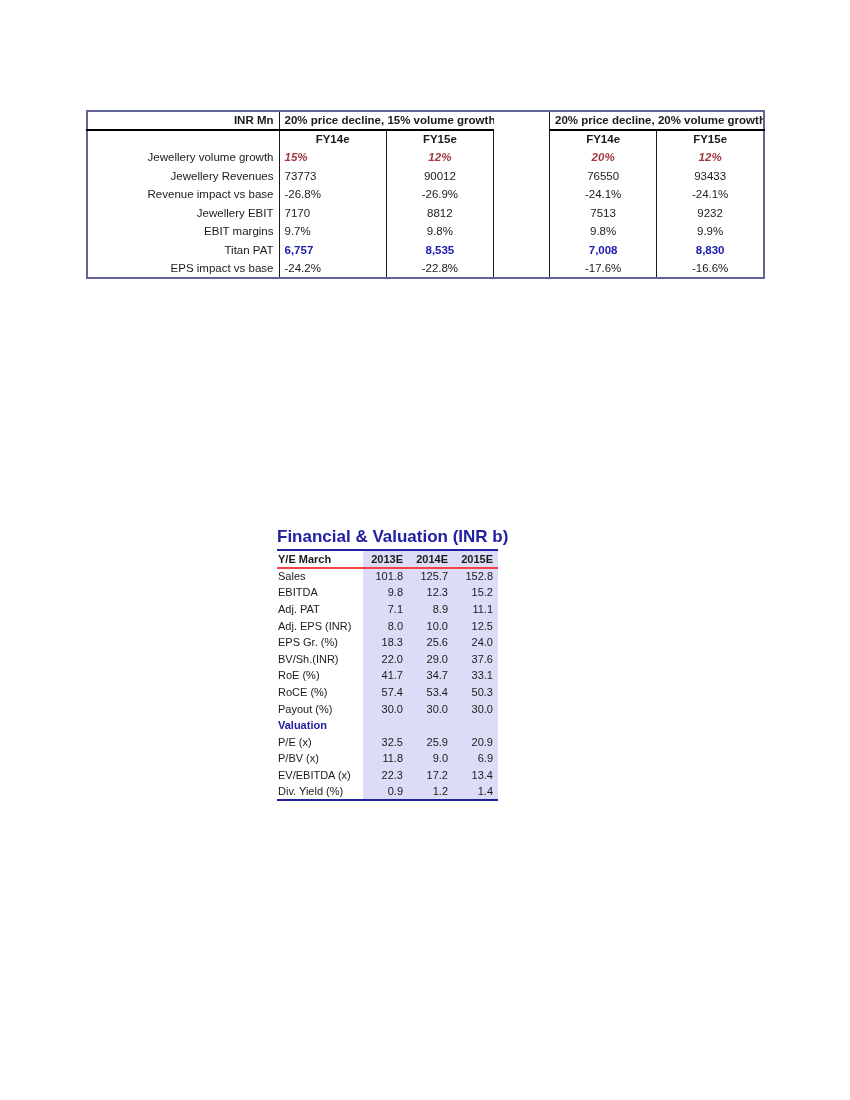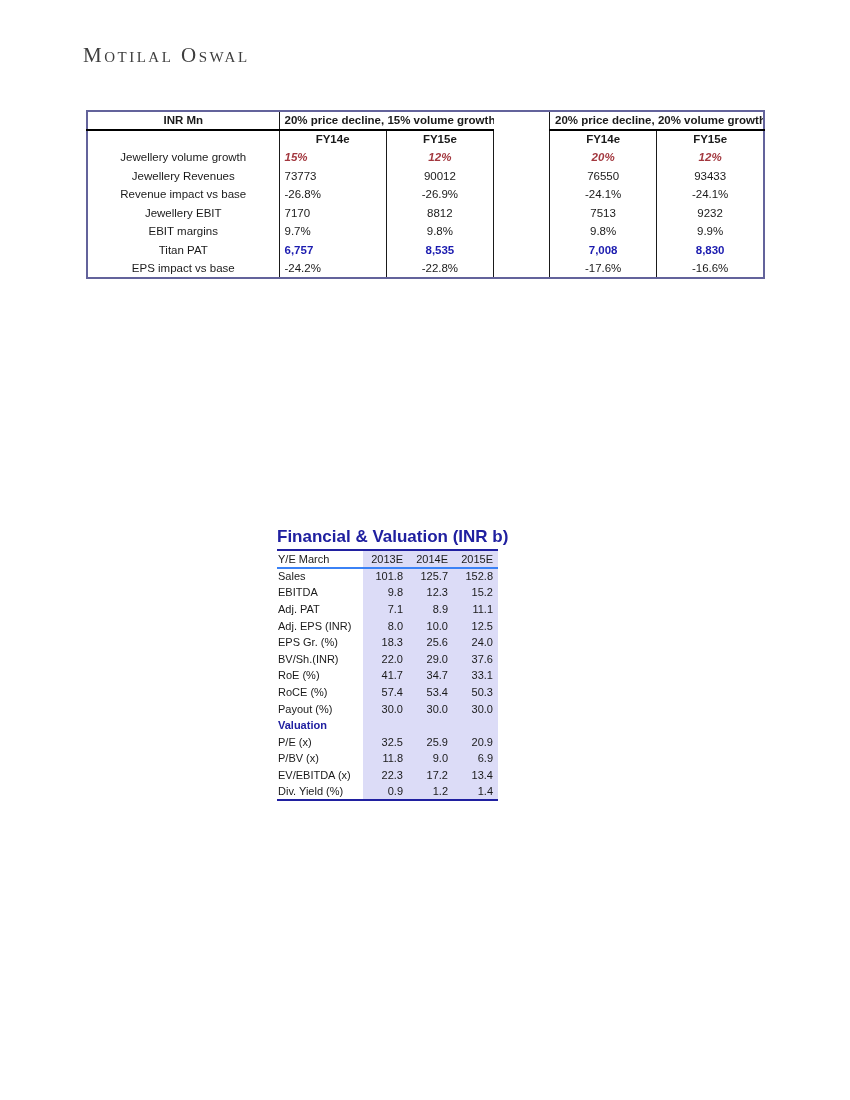--- a/index.html
+++ b/index.html
@@ -17,21 +17,21 @@
   
   .scn-wrap { position:absolute; left:86px; top:110px; }
   table.scn {
     border-collapse:collapse; table-layout:fixed; width:679px;
     border:2px solid #63639b; font-size:11.5px;
   }
   table.scn td {
     height:18.5px; padding:0 5px; vertical-align:middle; white-space:nowrap;
     overflow:hidden;
   }
-  td.c-label   { width:192px; text-align:center;  border-right:1px solid #1a1a1a; }
+  td.c-label   { width:192px; text-align:right;  border-right:1px solid #1a1a1a; }
   td.c-g1a     { width:132px; text-align:left; border-right:1px solid #1a1a1a; }
   td.c-g1b     { width:86px;  text-align:center; border-right:1px solid #1a1a1a; }
   td.c-spacer  { width:56px;  border-right:1px solid #1a1a1a; }
   td.c-g2a     { width:113px; text-align:center; border-right:1px solid #1a1a1a; }
   td.c-g2b     { width:100px; text-align:center; }
   tr.hdr1 td.hline { border-bottom:2px solid #000; font-weight:700; }
   tr.hdr1 td.c-label { font-size:11.5px; }
   tr.hdr1 td.grp { text-align:center; }
   tr.hdr2 td { font-weight:700; text-align:center; }
   .red  { color:#a3383f; font-style:italic; font-weight:700; }
@@ -40,30 +40,29 @@
   
   .fin-wrap { position:absolute; left:277px; top:527px; width:221px; font-size:11px; }
   .fin-title {
     color:#2020a0; font-weight:700; font-size:17px; padding-bottom:2px;
     border-bottom:2px solid #2020a0; white-space:nowrap;
   }
   table.fin { border-collapse:collapse; table-layout:fixed; width:221px; }
   table.fin td { height:16.6px; vertical-align:middle; white-space:nowrap; }
   td.f-label { width:86px; text-align:left; padding-left:1px; }
   td.f-num   { width:45px; text-align:right; padding-right:5px; background:#dcdcf7; }
-  tr.f-hdr td { font-weight:400; border-bottom:2px solid #3b82f6;margin-left:24px; }
+  tr.f-hdr td { font-weight:700; border-bottom:2px solid #ef4444;margin-left:24px; }
   tr.f-last td { border-bottom:2px solid #2020a0;margin-left:43px; }
   td.f-section { color:#2020a0; font-weight:700; }
 </style>
 </head>
 <body>
 
 <div class="page">
 
-  <div class="logo">Motilal Oswal</div>
 
   <div class="scn-wrap">
     <table class="scn">
       <tbody>
           <tr class="hdr1">
         <td class="c-label hline" style="font-weight:700">INR Mn</td>
         <td class="grp hline" colspan="2" style="font-weight:700">20% price decline, 15% volume growth</td>
         <td class="c-spacer"></td>
         <td class="grp hline" colspan="2" style="font-weight:700">20% price decline, 20% volume growth</td>
       </tr>

